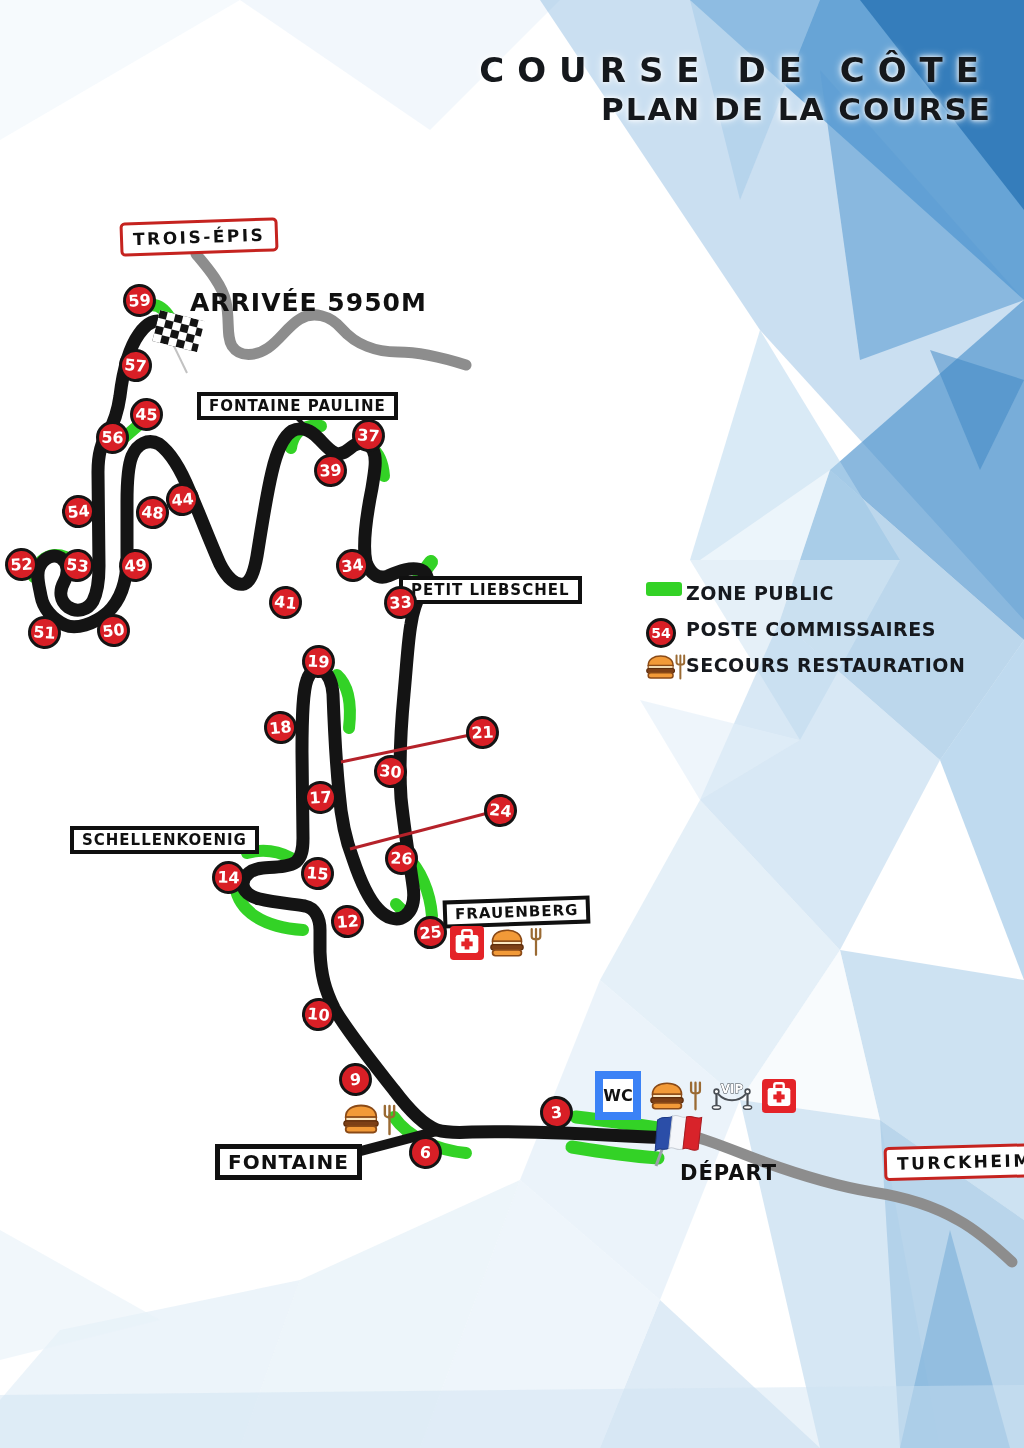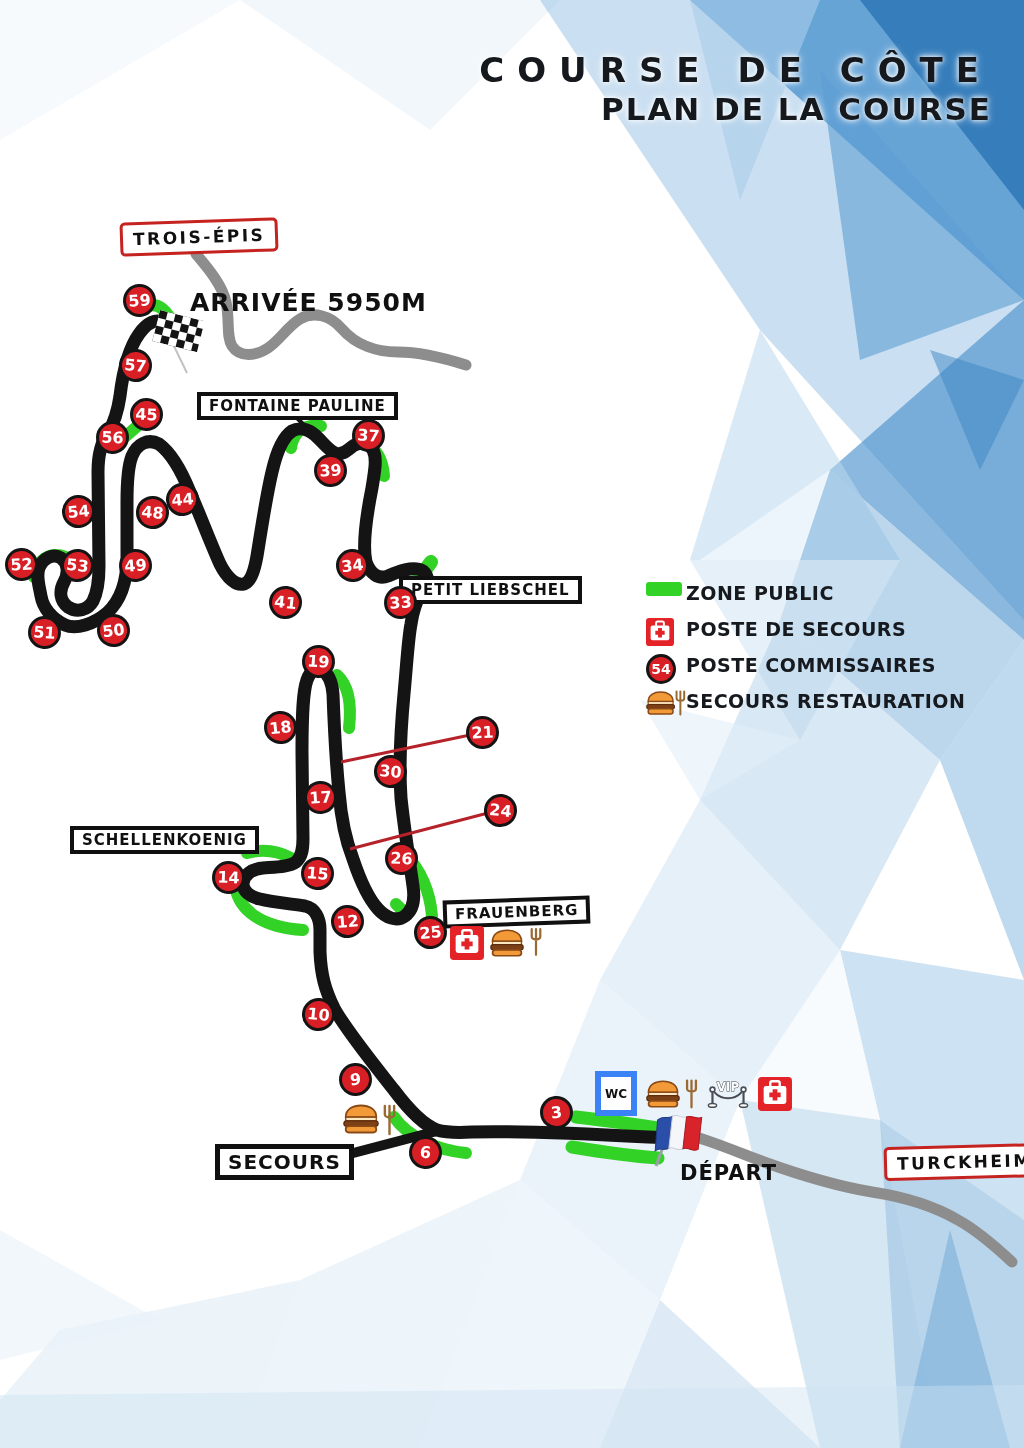--- a/index.html
+++ b/index.html
@@ -44,22 +44,22 @@
 
   
   .marker{position:absolute;width:27px;height:27px;border-radius:50%;
     background:var(--marker-red,#d81f26);border:3px solid #141414;color:#fff;
     display:flex;align-items:center;justify-content:center;
     font-size:16px;font-weight:800;z-index:30;}
   
   .marker-sample{position:static;width:24px;height:24px;font-size:14px;}
 
   .services{position:absolute;display:flex;align-items:flex-start;z-index:25;}
-  .wc-box{width:30px;height:33px;background:#fff;border:6px solid #3b82f6;
-    display:flex;align-items:center;justify-content:center;font-size:12px;font-weight:800;color:#111;}
+  .wc-box{width:30px;height:33px;background:#fff;border:8px solid #3b82f6;
+    display:flex;align-items:center;justify-content:center;font-size:16px;font-weight:800;color:#111;}
 </style>
 </head>
 <body>
 
 <div id="stage">
 
   <svg id="bg-svg" width="1024" height="1448" viewBox="0 0 1024 1448">
     <polygon points="0,0 240,0 0,140" fill="#f0f6fb" opacity=".6"></polygon>
     <polygon points="240,0 560,0 430,130" fill="#e9f2fa" opacity=".6"></polygon>
     <polygon points="540,0 1024,0 1024,620 760,330" fill="#8ab9e0" opacity=".45"></polygon>
@@ -189,31 +189,20 @@
 
   <div class="legend">
     <div class="legend-row">
       <span class="legend-icon">
           <span class="zone-swatch"></span>
         </span>
       <span class="legend-label">ZONE PUBLIC</span>
     </div>
     <div class="legend-row">
       <span class="legend-icon">
-        <svg width="28" height="28" viewBox="0 0 36 36">
-          <rect width="36" height="36" rx="4" fill="#e42328"></rect>
-          <rect x="13" y="4.5" width="10" height="7" rx="2" fill="none" stroke="#fff" stroke-width="2.5"></rect>
-          <rect x="6" y="9.5" width="24" height="19" rx="2.5" fill="#fff"></rect>
-          <path d="M15.5,13 h5 v3.5 H24 v5 h-3.5 V25 h-5 v-3.5 H12 v-5 h3.5 Z" fill="#e42328"></path>
-        </svg>
-      </span>
-      <span class="legend-label">POSTE DE SECOURS</span>
-    </div>
-    <div class="legend-row">
-      <span class="legend-icon">
         <span class="marker marker-sample">54</span>
       </span>
       <span class="legend-label">POSTE COMMISSAIRES</span>
     </div>
     <div class="legend-row">
       <span class="legend-icon">
         <svg width="30" height="26" viewBox="0 0 40 34">
           <path d="M3,15 C3,6 11,2 20,2 C29,2 37,6 37,15 Z" fill="#f29a38" stroke="#8a4a17" stroke-width="2"></path>
           <rect x="3" y="15" width="34" height="4" fill="#fbe7c0" stroke="#8a4a17" stroke-width="1.5"></rect>
           <rect x="1" y="19" width="38" height="6" rx="3" fill="#7c3f16" stroke="#5d2d0d" stroke-width="1.5"></rect>
@@ -230,21 +219,21 @@
   <div class="map-sign" style="left:120px;top:220px;transform:rotate(-2deg);">TROIS-ÉPIS</div>
   <div class="map-sign" style="left:884px;top:1145px;transform:rotate(-1.5deg);">TURCKHEIM</div>
 
   <div class="map-text" style="left:190px;top:288px;font-size:25px;letter-spacing:1px;">ARRIVÉE 5950M</div>
   <div class="map-text" style="left:680px;top:1161px;font-size:21px;letter-spacing:1px;">DÉPART</div>
 
   <div class="map-box" style="left:197px;top:392px;">FONTAINE PAULINE</div>
   <div class="map-box" style="left:399px;top:532px;margin-top:44px;">PETIT LIEBSCHEL</div>
   <div class="map-box" style="left:70px;top:826px;">SCHELLENKOENIG</div>
   <div class="map-box" style="left:443px;top:898px;transform:rotate(-2deg);">FRAUENBERG</div>
-  <div class="map-box" style="left:215px;top:1144px;border-width:5px;font-size:20px;">SECOURS</div>
+  <div class="map-box" style="left:215px;top:1144px;border-width:5px;font-size:20px;">FONTAINE</div>
 
   <div class="services" style="left:450px;top:926px;gap:6px;">
     <svg width="34" height="34" viewBox="0 0 36 36">
       <rect width="36" height="36" rx="4" fill="#e42328"></rect>
       <rect x="13" y="4.5" width="10" height="7" rx="2" fill="none" stroke="#fff" stroke-width="2.5"></rect>
       <rect x="6" y="9.5" width="24" height="19" rx="2.5" fill="#fff"></rect>
       <path d="M15.5,13 h5 v3.5 H24 v5 h-3.5 V25 h-5 v-3.5 H12 v-5 h3.5 Z" fill="#e42328"></path>
     </svg>
     <svg width="34" height="30" viewBox="0 0 40 34" style="margin-top:2px">
       <path d="M3,15 C3,6 11,2 20,2 C29,2 37,6 37,15 Z" fill="#f29a38" stroke="#8a4a17" stroke-width="2"></path>

